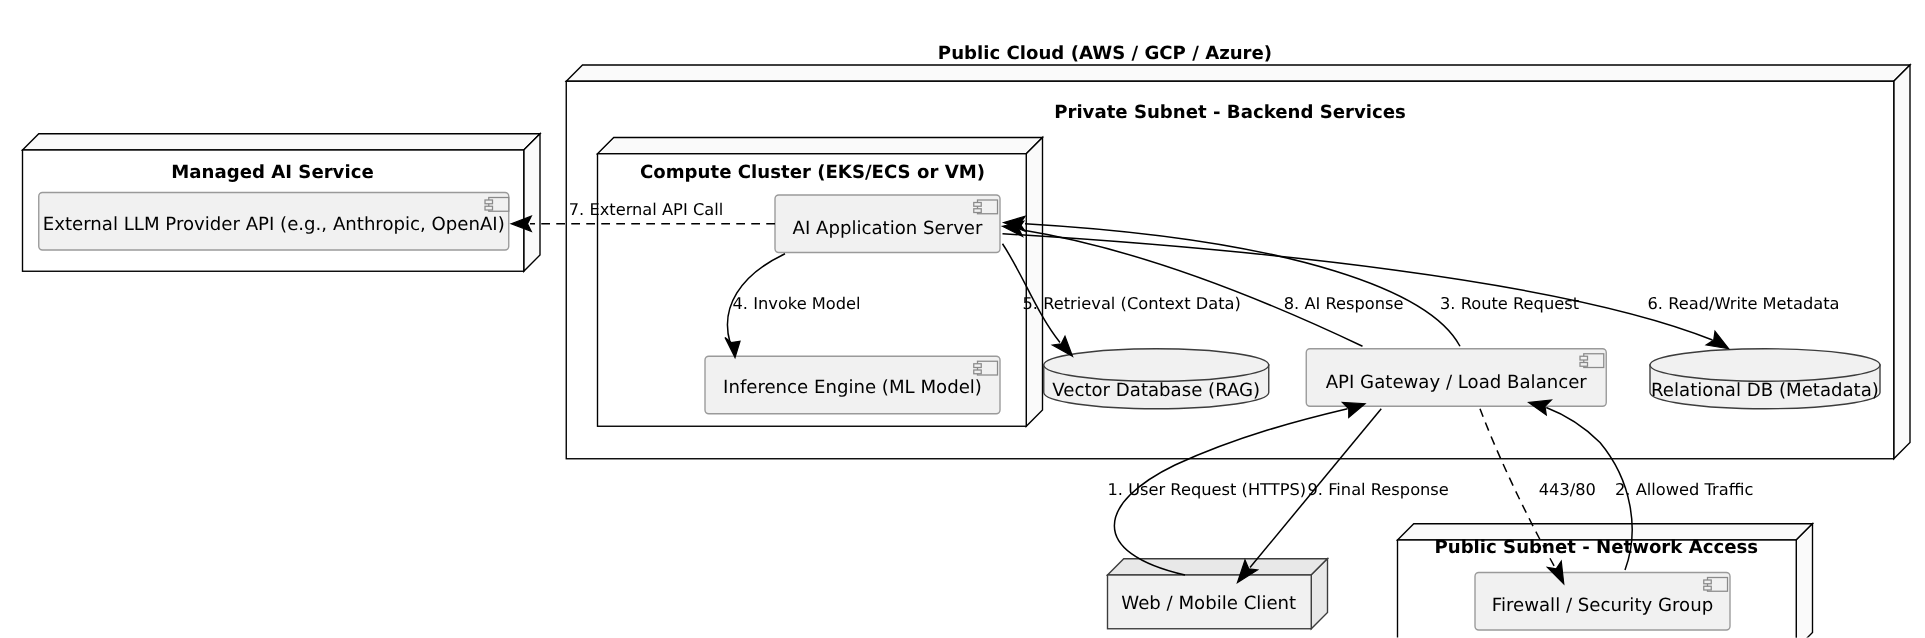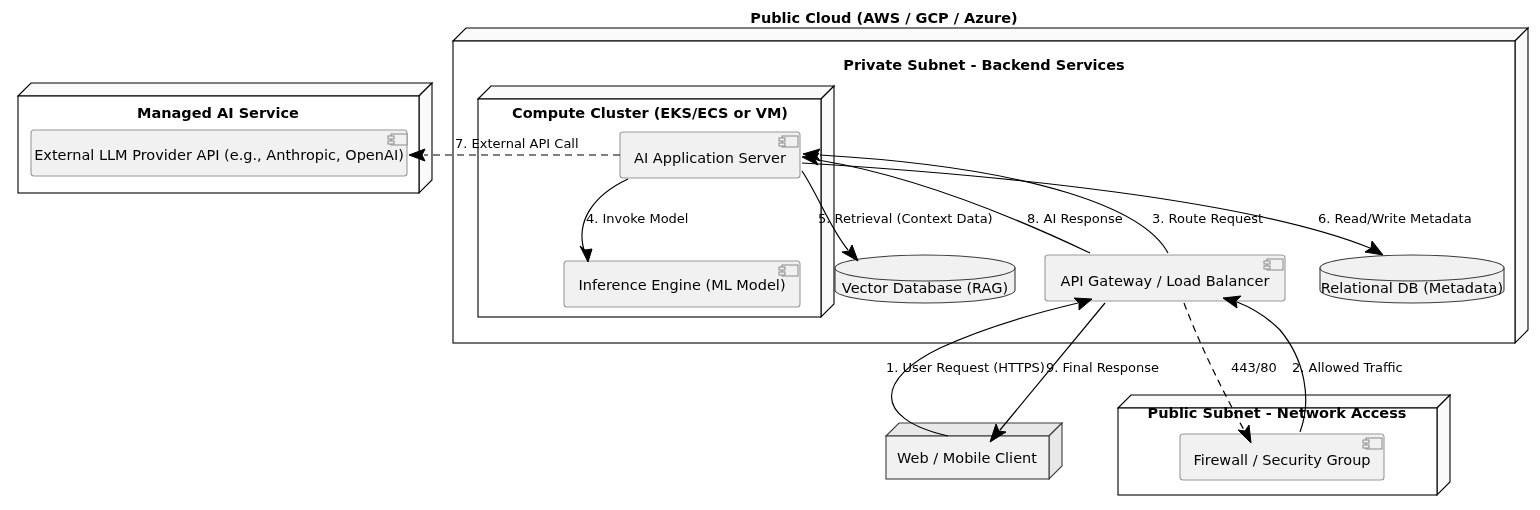--- a/index.html
+++ b/index.html
@@ -10,20 +10,21 @@
   body {
     font-family: "DejaVu Sans", sans-serif;
     width: 1540px;
     height: 510px;
     overflow: hidden;
   }
   #diagram-root {
     position: relative;
     width: 1540px;
     height: 370px;
+    margin-top: 24px;
   }
   svg#diagram-canvas {
     position: absolute;
     top: 0;
     left: 0;
     width: 1540px;
     height: 510px;
   }
   .node-title {
     font-family: "DejaVu Sans", sans-serif;

